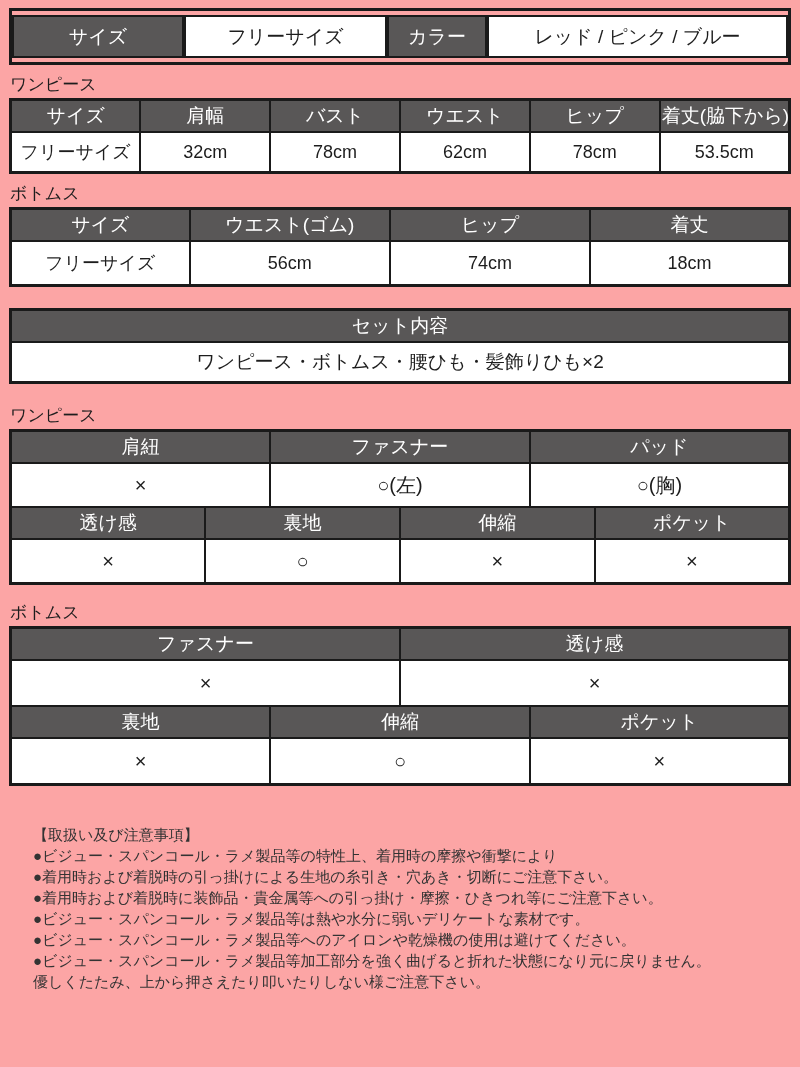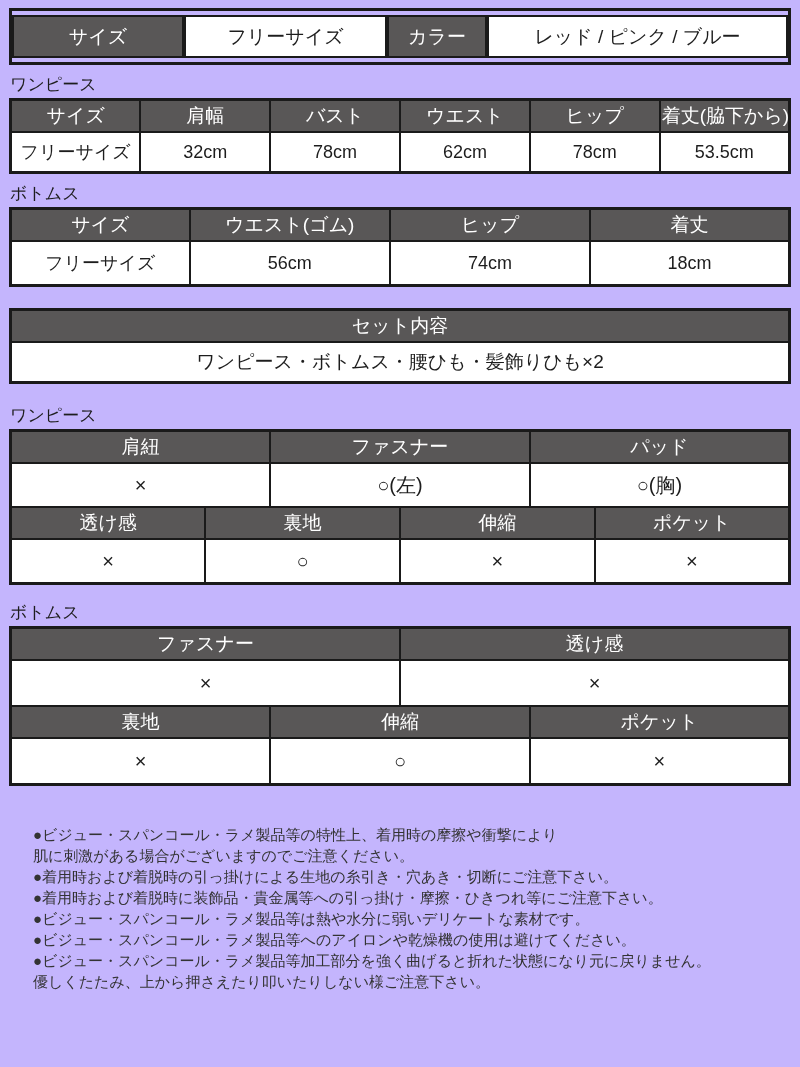--- a/index.html
+++ b/index.html
@@ -7,21 +7,21 @@
     padding: 0;
     background: #ffffff;
     font-family: "Liberation Sans", "DejaVu Sans", sans-serif;
     color: #1d1d1d;
   }
   .page {
     width: 800px;
     height: 1067px;
     box-sizing: border-box;
     padding: 8px 9px 0 9px;
-    background: #c4b5fd;
+    background: #fca5a5;
     overflow: hidden;
   }
 
   
   table.t1 {
     width: 100%;
     border: 3px solid #1a1a1a;
     border-collapse: separate;
     border-spacing: 0 4px;
     table-layout: fixed;
@@ -210,22 +210,22 @@
     </tr>
     <tr>
       <td class="val mark" colspan="2" style="height:42px">×</td>
       <td class="val mark" colspan="2" style="height:42px">○</td>
       <td class="val mark" colspan="2" style="height:42px">×</td>
     </tr>
   </tbody>
     </table>
 
   <div class="care">
+    <div class="line">【取扱い及び注意事項】</div>
     <div class="line">●ビジュー・スパンコール・ラメ製品等の特性上、着用時の摩擦や衝撃により</div>
-    <div class="line">肌に刺激がある場合がございますのでご注意ください。</div>
     <div class="line">●着用時および着脱時の引っ掛けによる生地の糸引き・穴あき・切断にご注意下さい。</div>
     <div class="line">●着用時および着脱時に装飾品・貴金属等への引っ掛け・摩擦・ひきつれ等にご注意下さい。</div>
     <div class="line">●ビジュー・スパンコール・ラメ製品等は熱や水分に弱いデリケートな素材です。</div>
     <div class="line">●ビジュー・スパンコール・ラメ製品等へのアイロンや乾燥機の使用は避けてください。</div>
     <div class="line">●ビジュー・スパンコール・ラメ製品等加工部分を強く曲げると折れた状態になり元に戻りません。</div>
     <div class="line">優しくたたみ、上から押さえたり叩いたりしない様ご注意下さい。</div>
 
   </div>
 
 </div>

